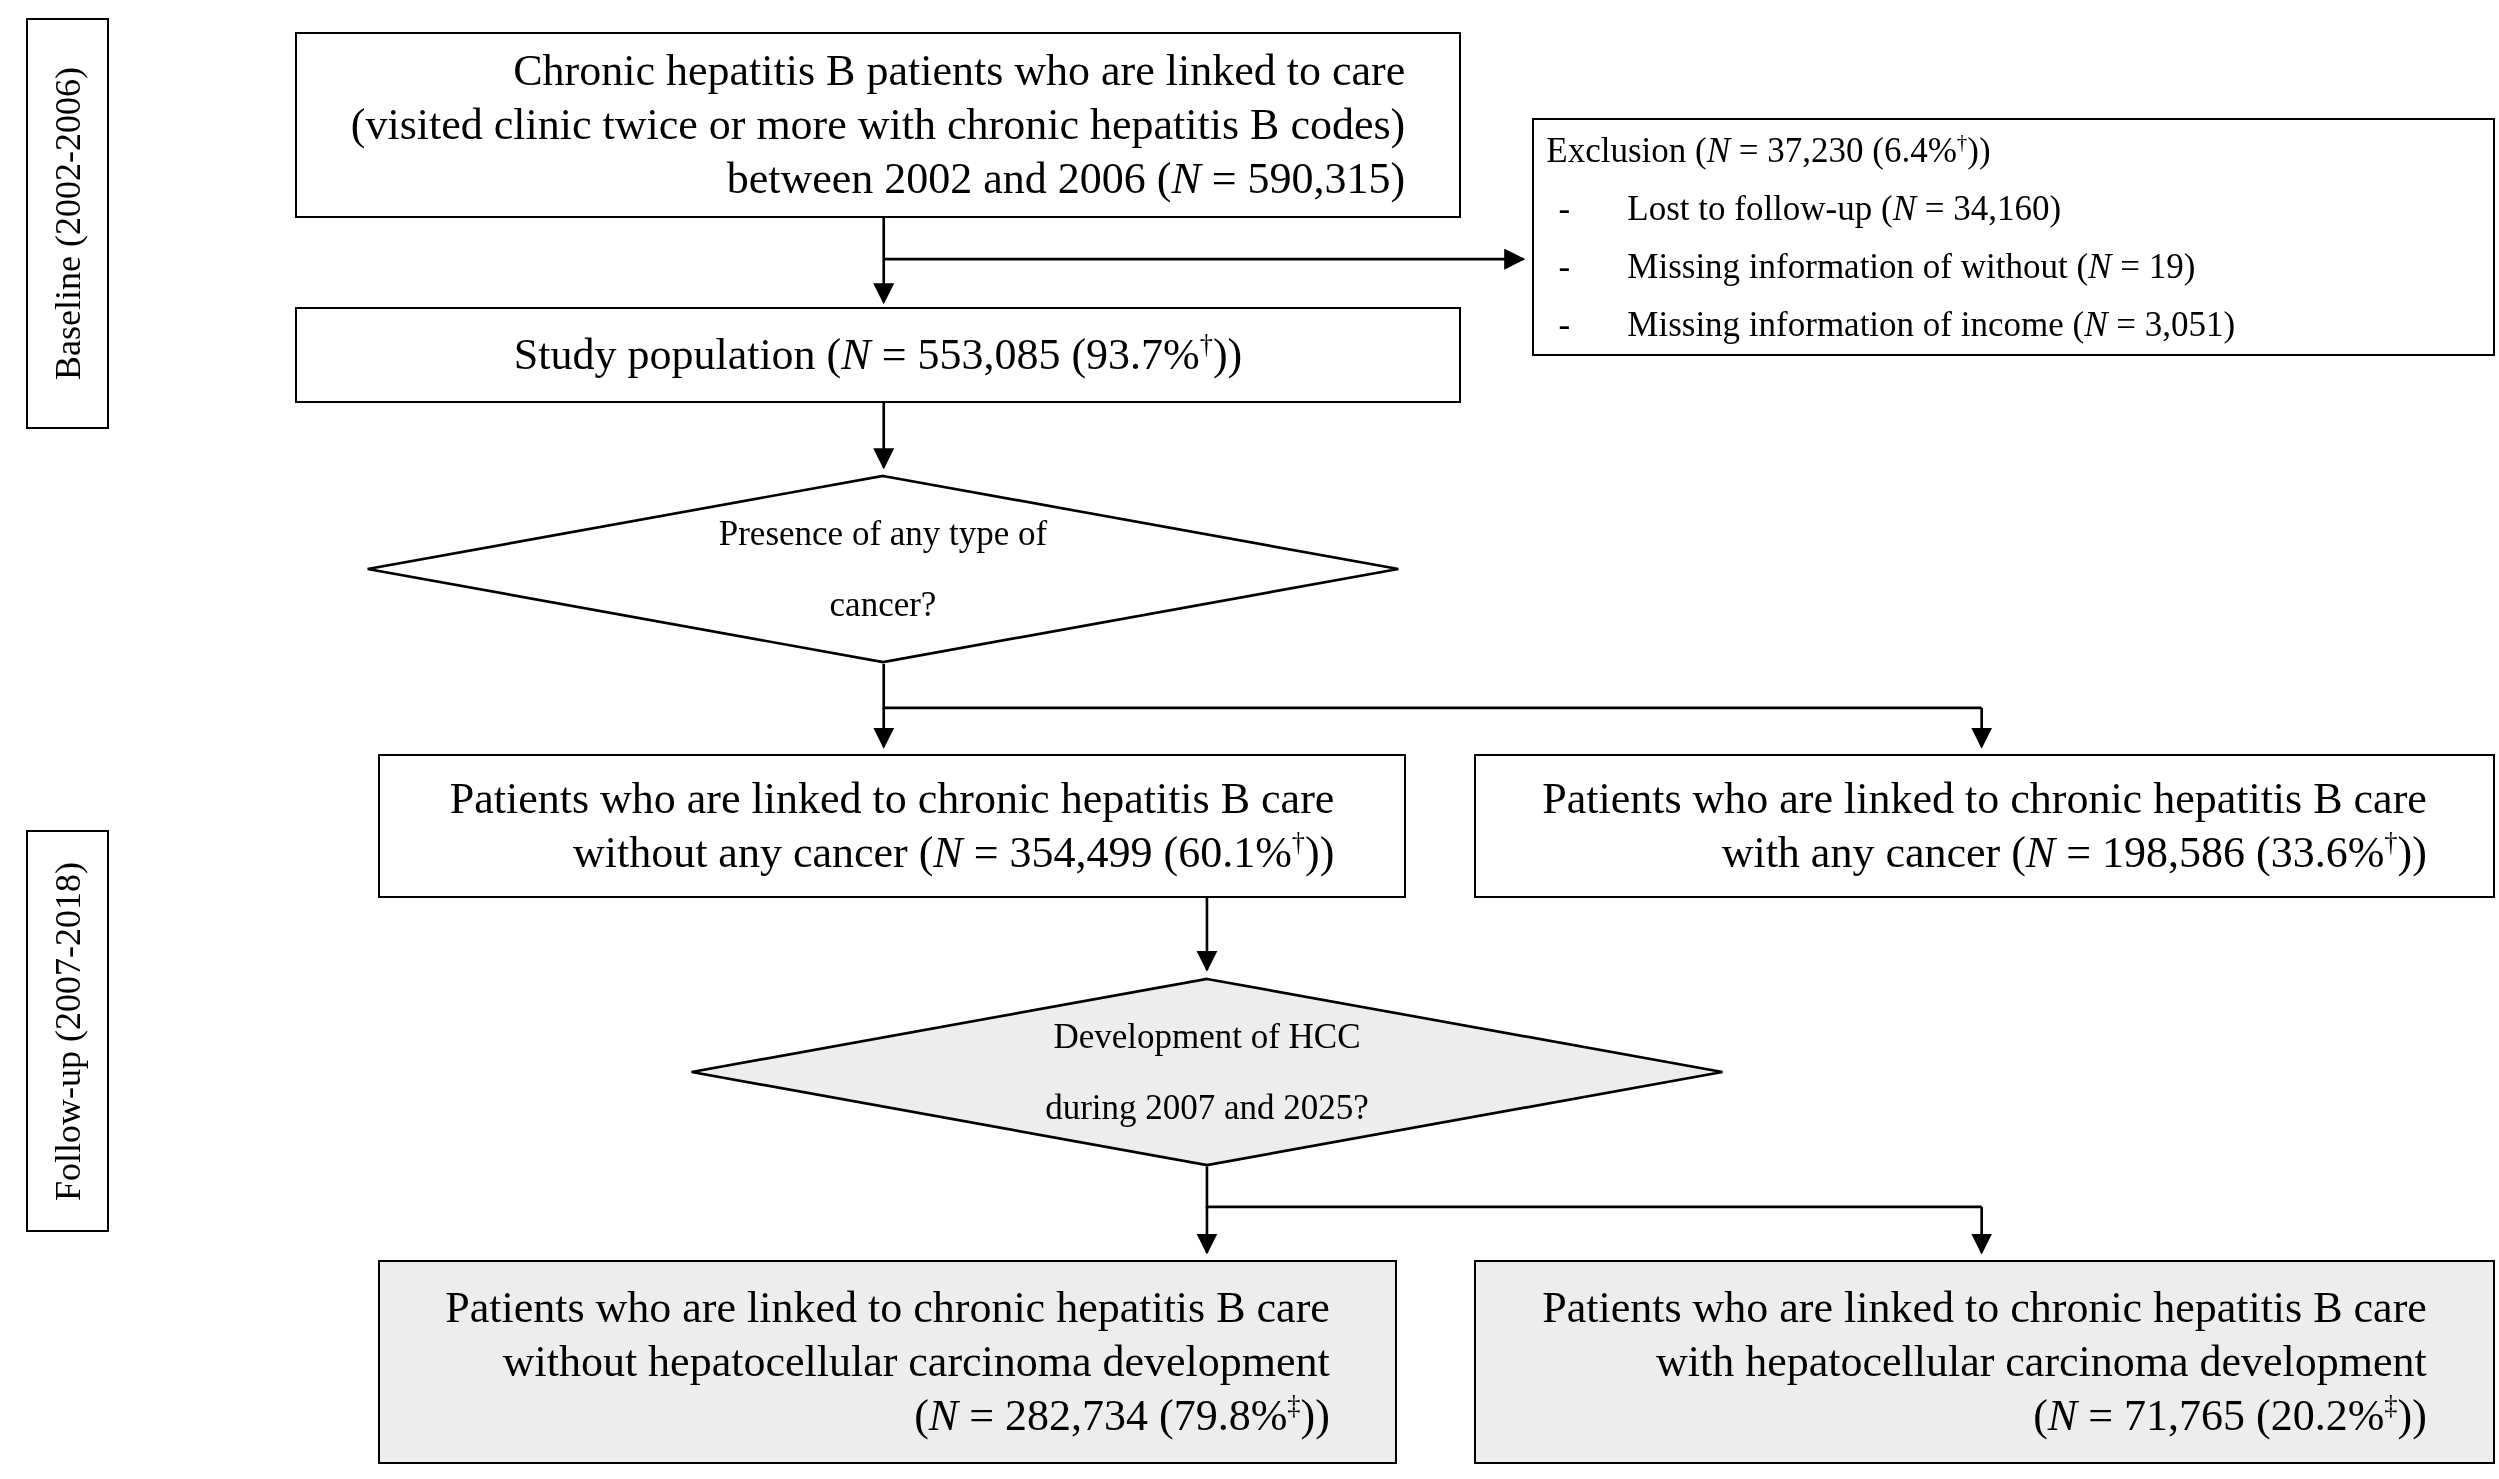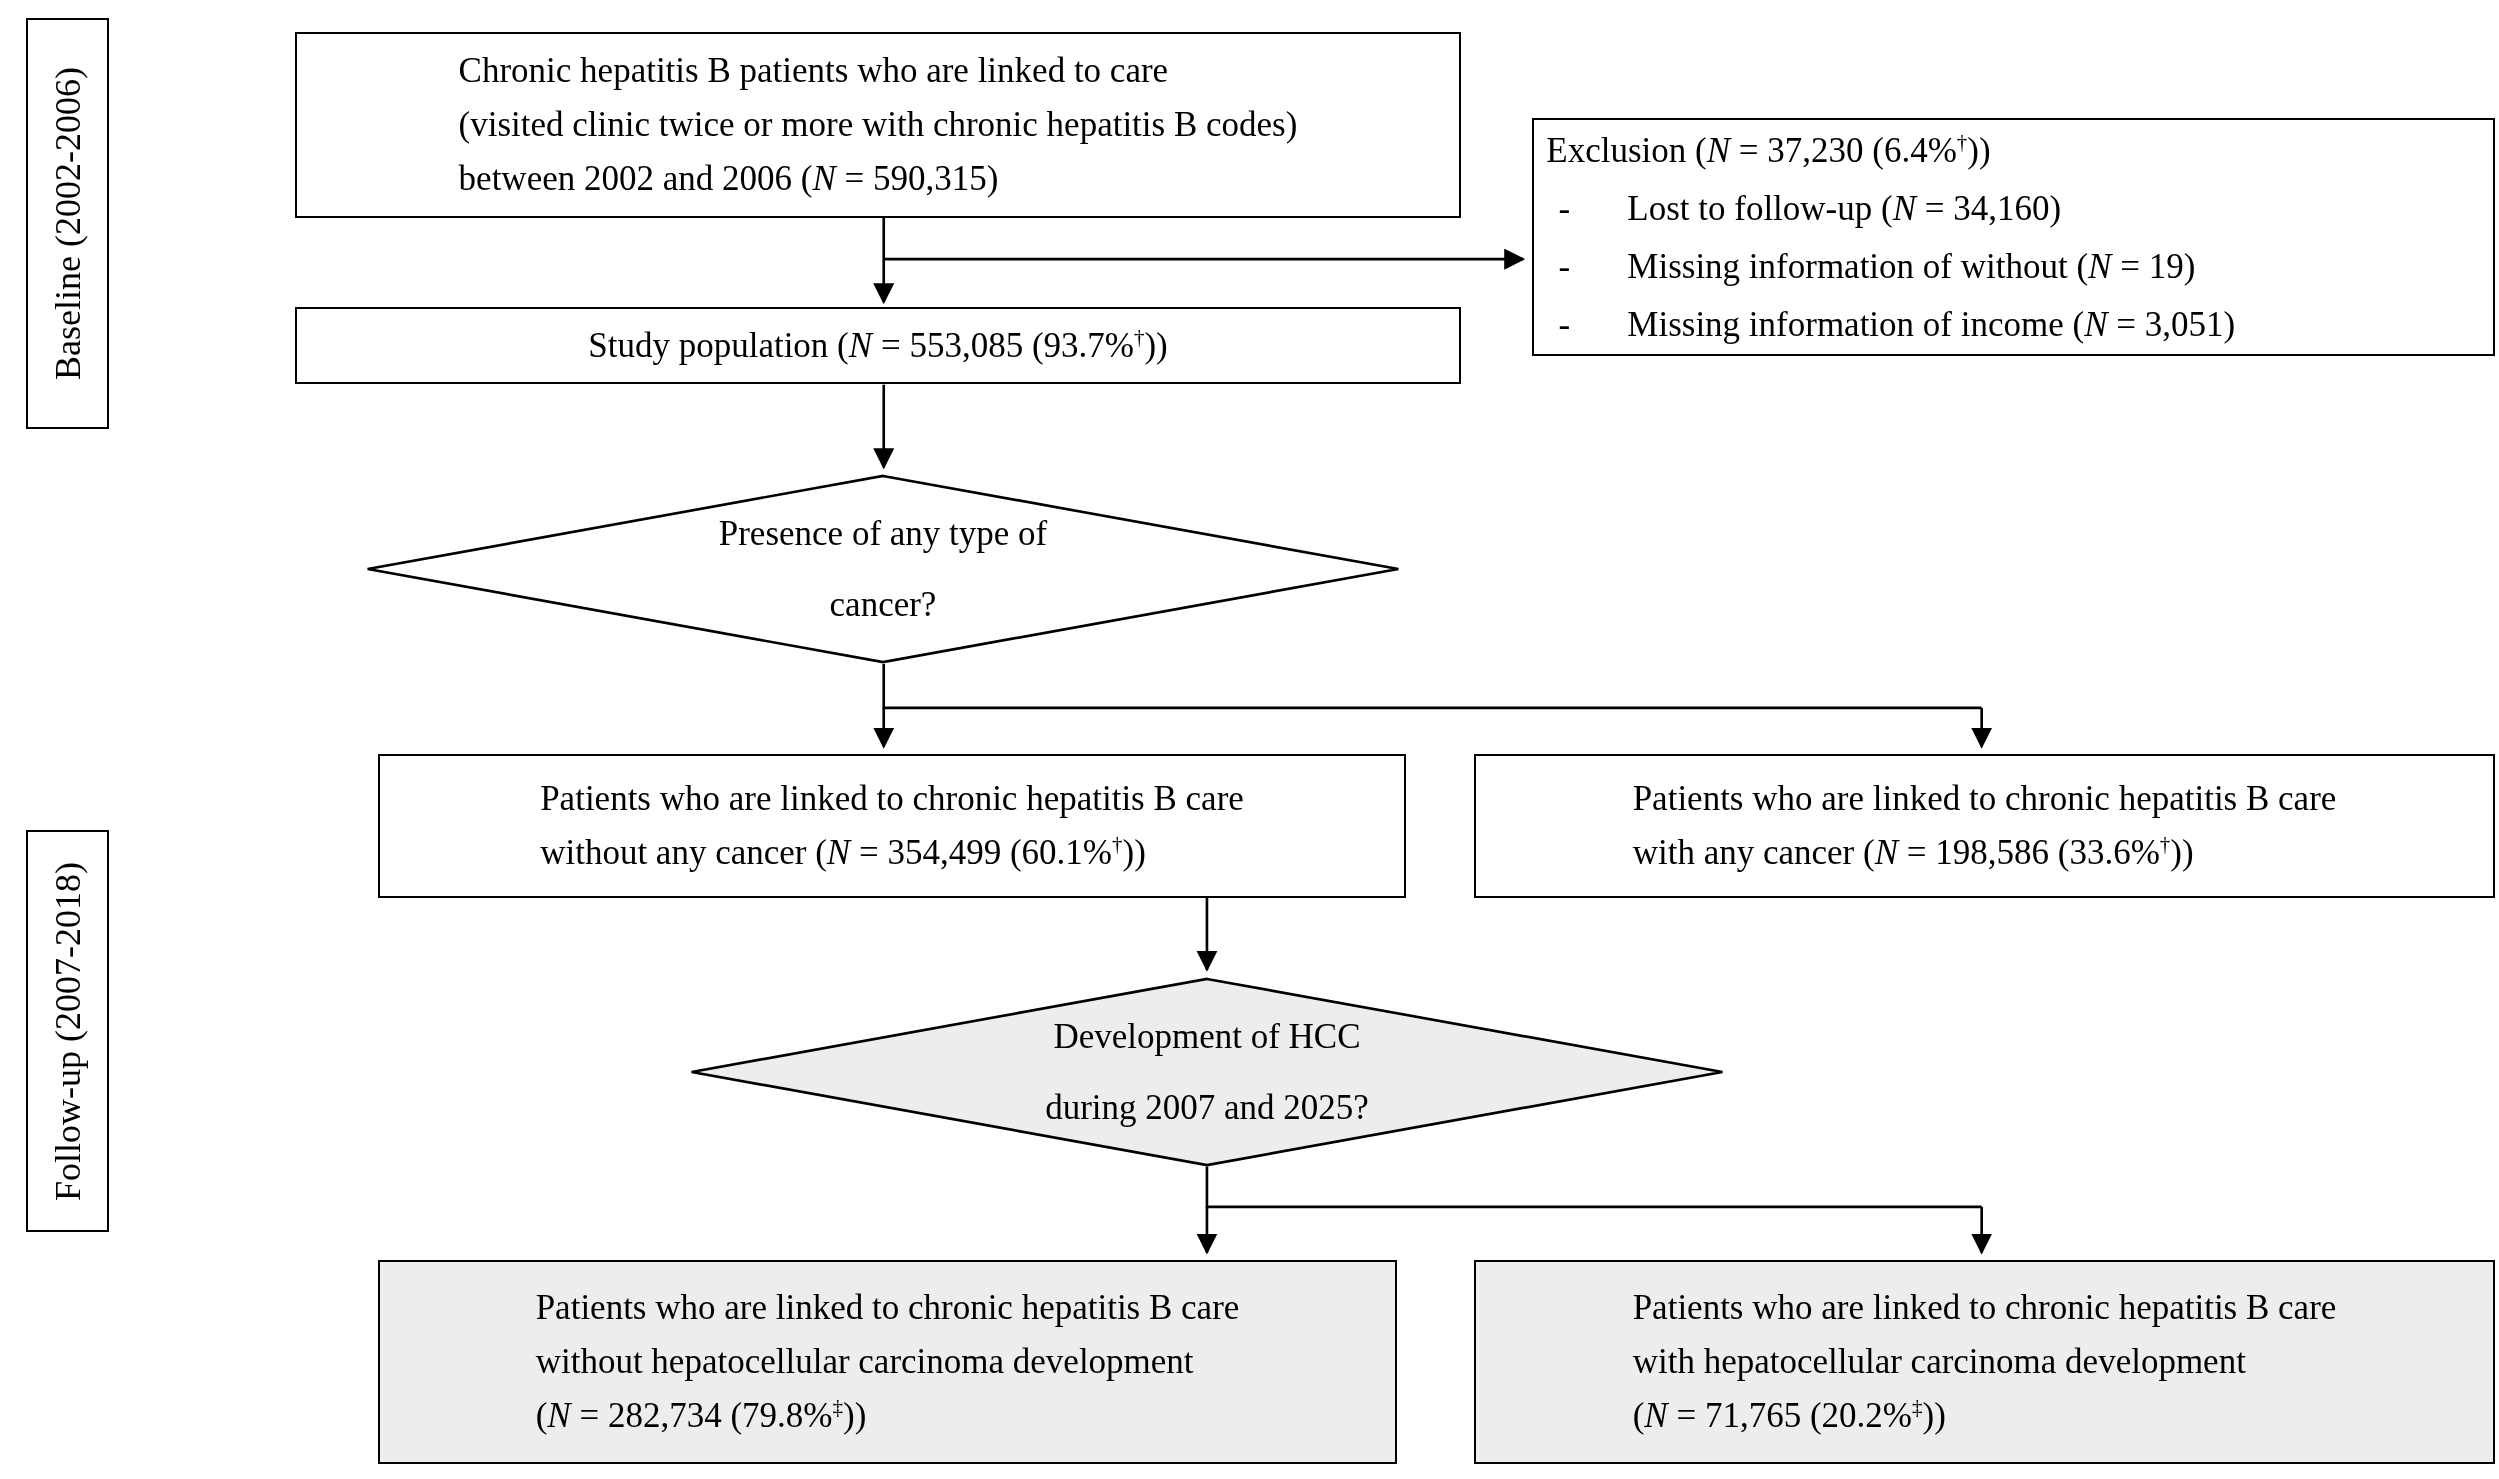--- a/index.html
+++ b/index.html
@@ -23,22 +23,22 @@
     pointer-events: none;
   }
   .box {
     position: absolute;
     background: #ffffff;
     border: 2.6px solid #000000;
     box-sizing: border-box;
     display: flex;
     align-items: center;
     justify-content: center;
-    text-align: left;
-    font-size: 35px;
+    text-align: right;
+    font-size: 44px;
     line-height: 54px;
     white-space: pre-line;
   }
   .shaded { background: #ededed; }
   .side-label {
     position: absolute;
     background: #ffffff;
     border: 2.6px solid #000000;
     box-sizing: border-box;
     display: flex;
@@ -139,21 +139,21 @@
     <div class="exc-row">
       <span class="exc-bullet">-</span>
       <span class="exc-text"><span>Missing information of without (</span><span class="p-i">N</span><span> = 19)</span></span>
     </div>
     <div class="exc-row">
       <span class="exc-bullet">-</span>
       <span class="exc-text"><span>Missing information of income (</span><span class="p-i">N</span><span> = 3,051)</span></span>
     </div>
   </div>
 
-  <div class="box" style="left:295px; top:307px; width:1166px; height:77px;">
+  <div class="box" style="left:295px; top:307px; width:1166px; height:96px;">
     <span><span>Study population (</span><span class="p-i">N</span><span> = 553,085 (93.7%</span><span class="p-sup">†</span><span>))</span></span>
   </div>
 
   <div class="diamond-wrap" style="left:365px; top:474px; width:1036px; height:190px;">
     <svg width="1036" height="190" viewBox="0 0 1180 216">
       <polygon points="590,2 1177,108 590,214 3,108" stroke="#000000" stroke-width="3" fill="#ffffff"></polygon>
     </svg>
     <span class="diamond-text"><span>Presence of any type of
 cancer?</span></span>
   </div>

